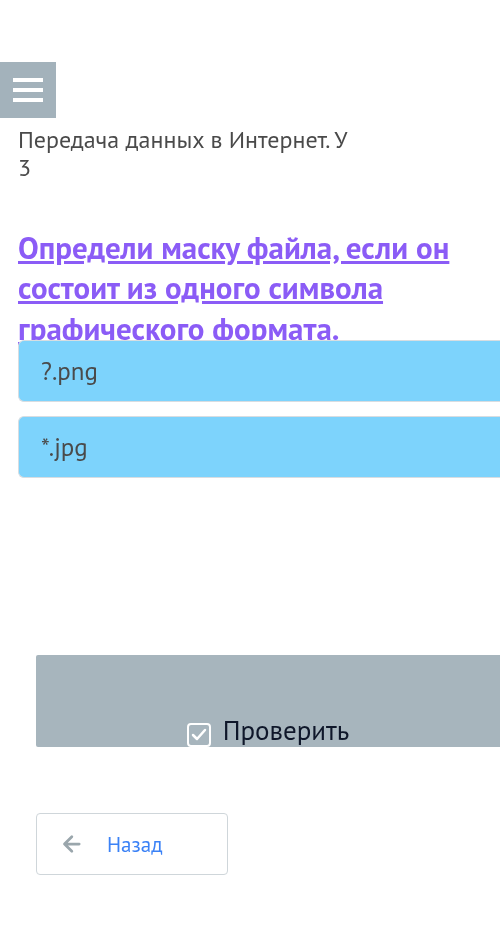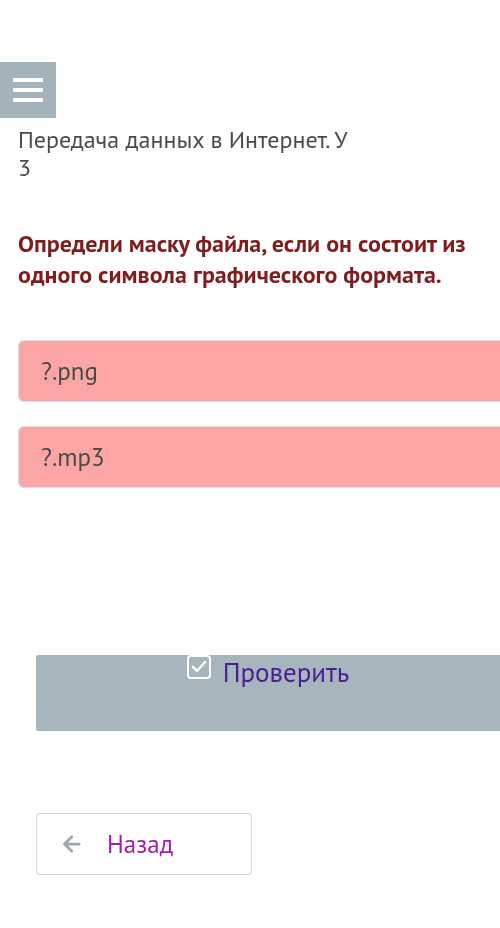--- a/index.html
+++ b/index.html
@@ -34,69 +34,70 @@
     color: #4a4a4a;
     font-weight: 400;
     white-space: pre;
     overflow: hidden;
   }
   .question {
     position: absolute;
     top: 228px;
     left: 18px;
     right: 0;
-    font-size: 24px;
+    font-size: 31px;
     line-height: 1.3;
     font-weight: 700;
-    color: #7f1d1d;
+    color: #8b5cf6;
+    text-decoration: underline;
   }
   .options {
     position: absolute;
     top: 340px;
     left: 18px;
     right: 0;
   }
   .option {
     border: 1px solid #d8dde1;
     border-right: none;
     border-radius: 6px 0 0 6px;
     padding: 14px 22px;
     font-size: 25px;
     color: #4a4a4a;
-    margin-bottom: 24px;
-    background: #fca5a5;
+    margin-bottom: 14px;
+    background: #7dd3fc;
     cursor: pointer;
   }
   .check-btn {
     position: absolute;
     top: 655px;
     left: 36px;
     right: 0;
-    height: 76px;
+    height: 92px;
     background: #a7b5bd;
-    color: #4c1d95;
+    color: #0f172a;
     font-size: 27px;
     display: flex;
-    align-items: flex-start;
+    align-items: flex-end;
     justify-content: center;
     gap: 12px;
     cursor: pointer;
     border-radius: 2px 0 0 2px;
   }
   .check-btn svg { width: 24px; height: 24px; }
   .back-btn {
     position: absolute;
     top: 813px;
     left: 36px;
-    width: 216px;
+    width: 192px;
     height: 62px;
     border: 1px solid #cfd6da;
     background: #ffffff;
-    color: #a21caf;
-    font-size: 25px;
+    color: #3b82f6;
+    font-size: 21px;
     display: flex;
     align-items: center;
     justify-content: flex-start;
     padding-left: 22px;
     gap: 26px;
     cursor: pointer;
     border-radius: 4px;
     overflow: hidden;
   }
   .back-btn svg { width: 22px; height: 22px; }
@@ -115,21 +116,21 @@
 <div class="title-block"><span>Передача данных в Интернет. У</span>
 <span>3</span></div>
 
 <div class="question">Определи маску файла, если он состоит из одного символа графического формата.</div>
 
 <div class="options">
   <div class="option">
     <span>?.png</span>
   </div>
   <div class="option">
-    <span>?.mp3</span>
+    <span>*.jpg</span>
   </div>
 </div>
 
 <div class="check-btn">
   <svg viewBox="0 0 24 24">
     <rect x="1" y="1" width="22" height="22" rx="3" ry="3" fill="none" stroke="#ffffff" stroke-width="2"></rect>
     <path d="M6 12 L10 16 L18 7" fill="none" stroke="#ffffff" stroke-width="2.5" stroke-linecap="round" stroke-linejoin="round"></path>
   </svg>
   <span>Проверить</span>
 </div>

